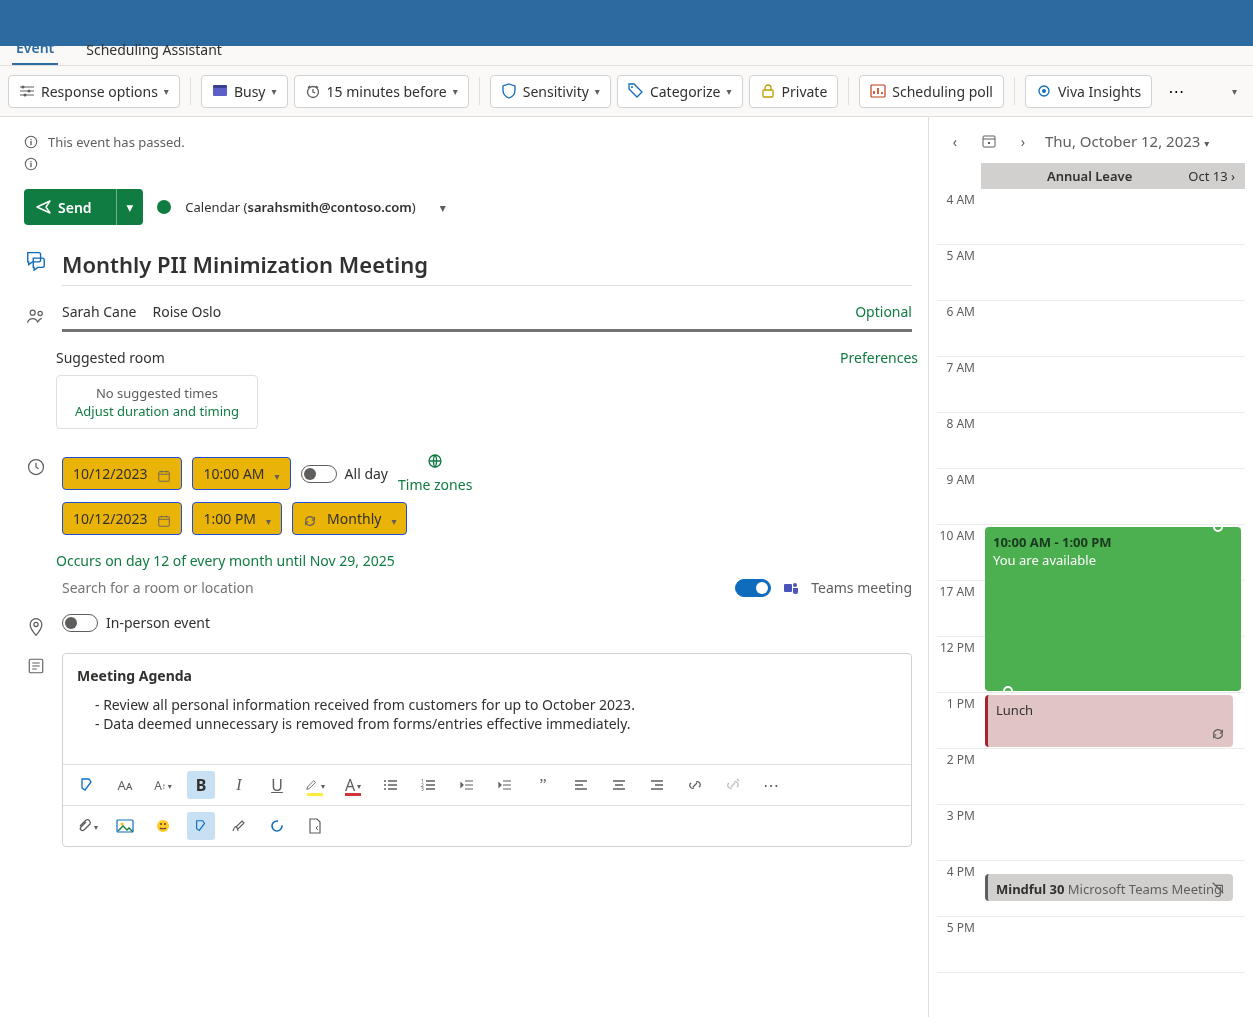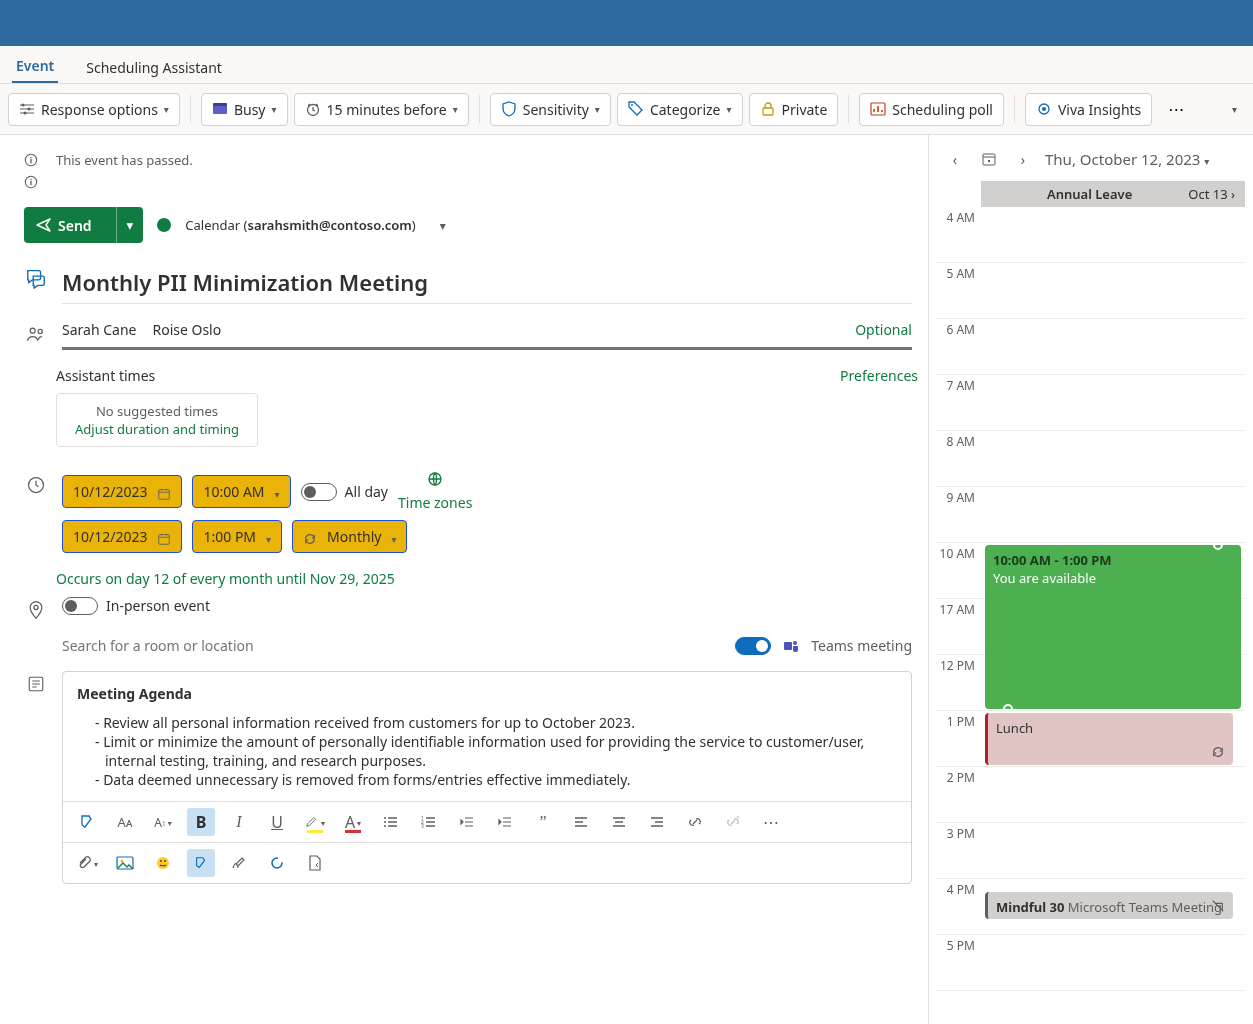--- a/index.html
+++ b/index.html
@@ -3,40 +3,40 @@
 <meta charset="utf-8">
 <style>
 * { box-sizing: border-box; margin: 0; padding: 0; font-family: "Segoe UI", system-ui, -apple-system, sans-serif; }
 html, body { height: 100%; }
 body { background: #fff; color: #323130; font-size: 14px; overflow: hidden; }
 
 
 .topbar { height: 46px; background: #2c6aa0; }
 
 
-.tabs { height: 38px; display: flex; align-items: flex-end; padding-left: 12px; gap: 24px; background: #faf9f8; border-bottom: 1px solid #e1dfdd; }
+.tabs { height: 20px; display: flex; align-items: flex-end; padding-left: 12px; gap: 24px; background: #faf9f8; border-bottom: 1px solid #e1dfdd; }
 .tab { padding: 6px 4px; font-size: 14px; cursor: pointer; }
 .tab.active { color: #2c6aa0; border-bottom: 2px solid #2c6aa0; font-weight: 600; }
 
 
 .ribbon { display: flex; align-items: center; gap: 6px; padding: 8px; background: #faf9f8; border-bottom: 1px solid #e1dfdd; flex-wrap: nowrap; }
 .rbtn { display: inline-flex; align-items: center; gap: 6px; border: 1px solid #d1d1d1; background: #fff; border-radius: 4px; padding: 6px 10px; font-size: 14px; cursor: pointer; color: #323130; white-space: nowrap; }
 .rbtn .ic { width: 16px; height: 16px; }
 .sep { width: 1px; height: 28px; background: #e1dfdd; margin: 0 4px; }
 .chev { font-size: 10px; color: #605e5c; }
 .overflow { border: none; background: transparent; font-size: 16px; padding: 6px 10px; cursor: pointer; }
 .ribbon-drop { margin-left: auto; font-size: 10px; color: #605e5c; padding: 0 8px; cursor: pointer; }
 
 
 .layout { display: flex; height: calc(100% - 46px - 30px - 48px); }
 .left { flex: 1; border-right: 1px solid #e1dfdd; overflow: auto; padding: 10px 10px 18px 18px; background: #fff; }
 .right { width: 324px; overflow: auto; background: #fff; padding: 8px 8px; }
 
 
-.info-row { display: flex; align-items: center; gap: 18px; color: #605e5c; padding: 6px 6px; font-size: 13px; }
+.info-row { display: flex; align-items: center; gap: 10px; color: #605e5c; padding: 6px 6px; font-size: 13px; }
 .info-row .ic { color: #605e5c; }
 
 
 .sendrow { display: flex; align-items: center; gap: 14px; padding: 12px 6px; }
 .sendbtn { display: inline-flex; align-items: center; gap: 8px; background: #107c41; color: #fff; border: none; border-radius: 4px; padding: 0; height: 36px; cursor: pointer; }
 .sendbtn .txt { font-size: 14px; font-weight: 600; padding: 0 16px 0 12px; display: inline-flex; align-items: center; gap: 6px; }
 .sendbtn .split { border-left: 1px solid rgba(255,255,255,0.4); padding: 0 10px; height: 100%; display: inline-flex; align-items: center; }
 .caldot { width: 14px; height: 14px; border-radius: 50%; background: #107c41; display: inline-block; }
 .calname { font-size: 13px; color: #323130; }
 .calname .em { font-weight: 600; }
@@ -250,21 +250,21 @@
       <div class="body">
         <div class="attendees">
           <span>Sarah Cane</span>
           <span>Roise Oslo</span>
           <span class="opt">Optional</span>
         </div>
       </div>
     </div>
 
     <div class="sugg-row">
-      <span>Assistant times</span>
+      <span>Suggested room</span>
       <span class="prefs">Preferences</span>
     </div>
     <div style="padding-left:38px">
       <div class="suggbox" style="display:inline-block">
         <div>No suggested times</div>
         <div class="adj">Adjust duration and timing</div>
       </div>
     </div>
 
     <div class="formrow" style="margin-top:16px">
@@ -315,66 +315,65 @@
             <svg width="14" height="14" viewBox="0 0 16 16">
                 <path d="M3 8a5 5 0 019-3l1-1v3h-3M13 8a5 5 0 01-9 3l-1 1V9h3" fill="none" stroke="#605e5c" stroke-width="1.3"></path>
               </svg>
             <span>Monthly</span>
             <span class="chev">▾</span>
           </div>
         </div>
       </div>
     </div>
     <div class="occurs">Occurs on day 12 of every month until Nov 29, 2025</div>
-
-    <div class="formrow">
-      <div class="gutter">
-        <svg width="20" height="20" viewBox="0 0 24 24">
-            <path d="M12 2a7 7 0 017 7c0 5-7 13-7 13S5 14 5 9a7 7 0 017-7z" fill="none" stroke="#605e5c" stroke-width="1.5"></path>
-            <circle cx="12" cy="9" r="2.5" fill="none" stroke="#605e5c" stroke-width="1.5"></circle>
-          </svg>
-      </div>
-      <div class="body">
-        <span class="allday">
-          <span class="tog"></span>
-          <span>In-person event</span>
-        </span>
-      </div>
-    </div>
 
     <div class="formrow">
       <div class="gutter"></div>
       <div class="body">
         <div class="loc-search">
           <input placeholder="Search for a room or location" style="">
           <span class="tog on"></span>
           <svg class="teamsic" viewBox="0 0 16 16">
               <rect x="1" y="4" width="8" height="8" rx="1" fill="#4b53bc"></rect>
               <circle cx="12" cy="5" r="2" fill="#4b53bc"></circle>
               <path d="M10 8h5v4a2 2 0 01-2 2h-1a2 2 0 01-2-2z" fill="#4b53bc"></path>
             </svg>
           <span class="teams">Teams meeting</span>
         </div>
       </div>
     </div>
 
     <div class="formrow">
       <div class="gutter">
+        <svg width="20" height="20" viewBox="0 0 24 24">
+            <path d="M12 2a7 7 0 017 7c0 5-7 13-7 13S5 14 5 9a7 7 0 017-7z" fill="none" stroke="#605e5c" stroke-width="1.5"></path>
+            <circle cx="12" cy="9" r="2.5" fill="none" stroke="#605e5c" stroke-width="1.5"></circle>
+          </svg>
+      </div>
+      <div class="body">
+        <span class="allday">
+          <span class="tog"></span>
+          <span>In-person event</span>
+        </span>
+      </div>
+    </div>
+
+    <div class="formrow">
+      <div class="gutter">
         <svg width="18" height="18" viewBox="0 0 24 24">
             <rect x="3" y="3" width="18" height="18" rx="2" fill="none" stroke="#605e5c" stroke-width="1.5"></rect>
             <path d="M7 8h10M7 12h10M7 16h6" stroke="#605e5c" stroke-width="1.5"></path>
           </svg>
       </div>
       <div class="body">
         <div class="desc">
           <div class="content">
             <div class="b">Meeting Agenda</div>
             <div style="height:10px"></div>
             <div class="li">- Review all personal information received from customers for up to October 2023.</div>
-            <div class="li">- Limit or minimize the amount of personally identifiable information used for providing the service to customer/user, internal testing, training, and research purposes.</div>
             <div class="li">- Data deemed unnecessary is removed from forms/entries effective immediately.</div>
           </div>
           <div class="fmtbar">
             <span class="fbtn">
                 <svg width="16" height="16" viewBox="0 0 16 16">
                   <path d="M3 2h7l2 3-6 8-3-2z" fill="none" stroke="#0f6cbd" stroke-width="1.3"></path>
                 </svg>
               </span>
             <span class="fbtn" style="font-size:13px">Aᴀ</span>
             <span class="fbtn" style="font-size:12px">A<span style="font-size:8px">↕</span><span class="chev-sm">▾</span></span>

